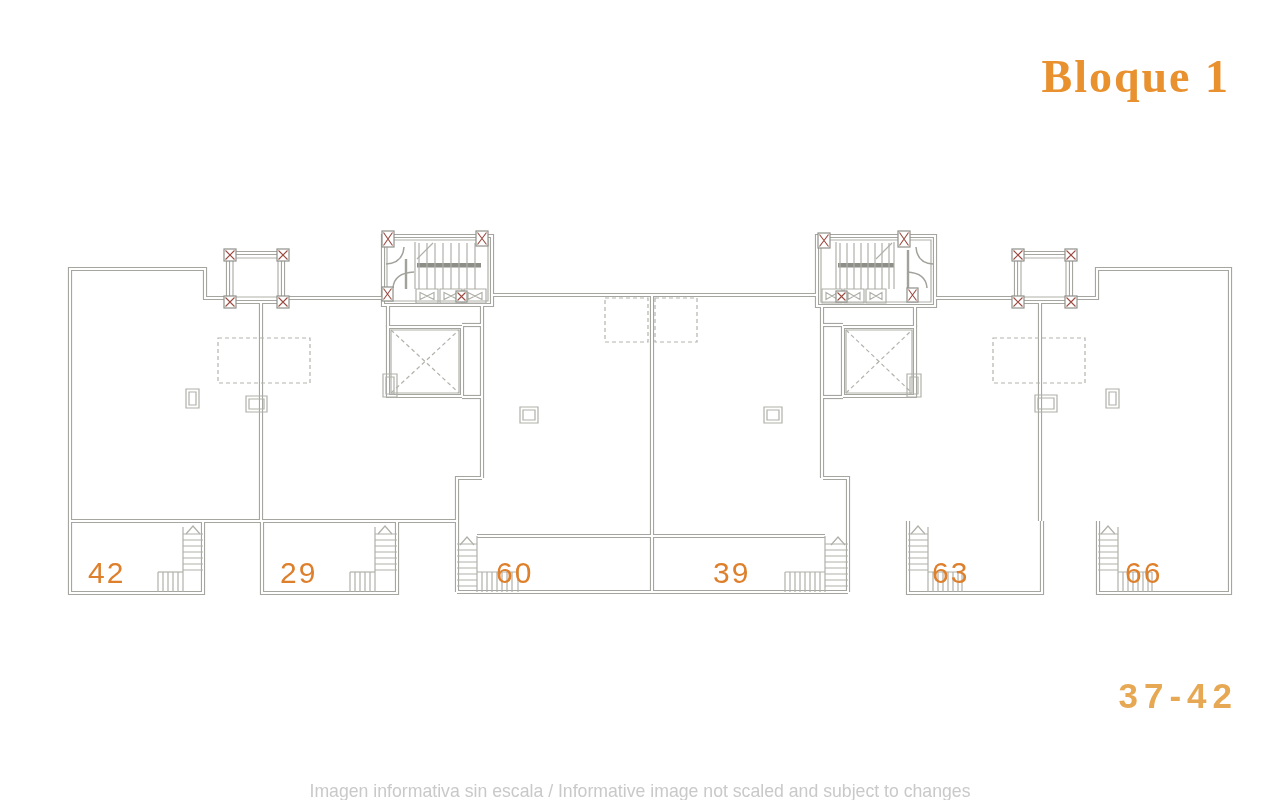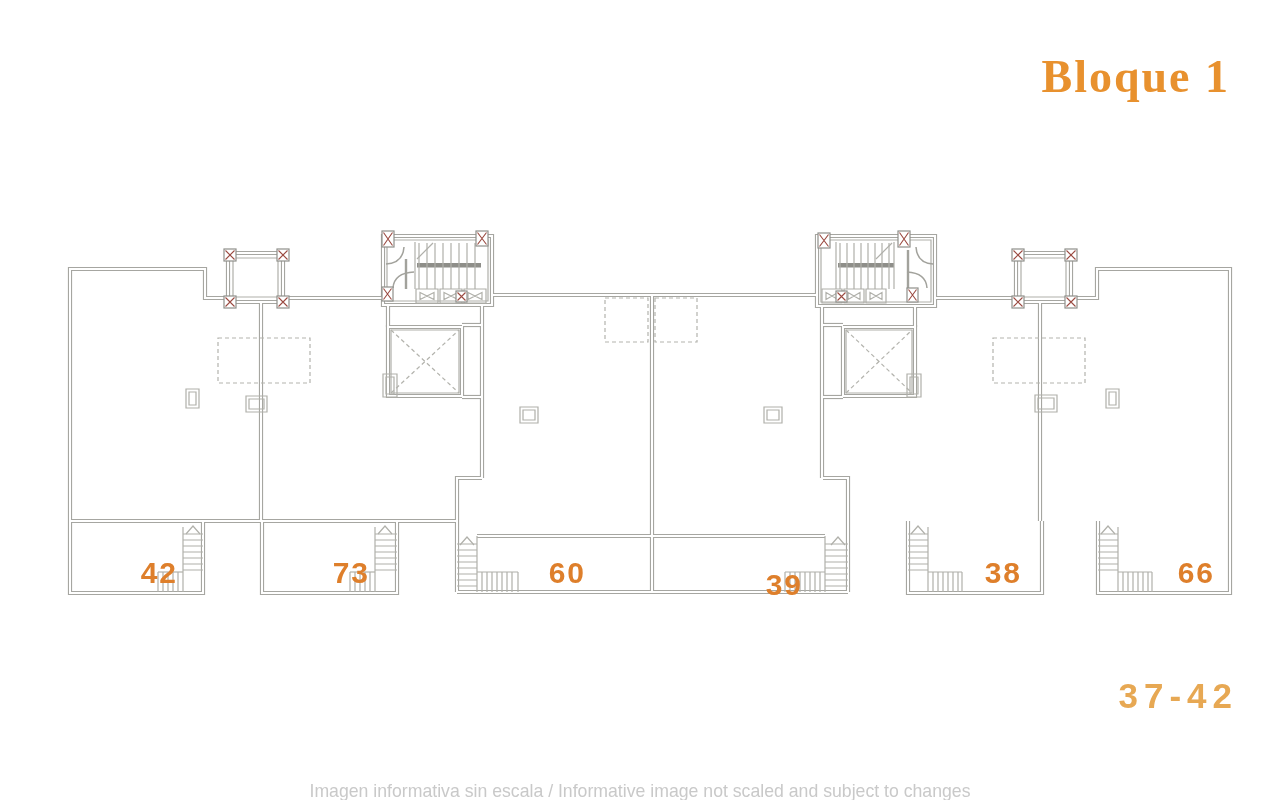--- a/index.html
+++ b/index.html
@@ -11,21 +11,21 @@
   .walls-inner path{stroke:#ffffff;stroke-width:2.0;fill:none;stroke-linecap:butt;stroke-linejoin:miter;}
   #thin path{stroke:#b0b0aa;stroke-width:1.2;fill:none;}
   #med path{stroke:#a2a29c;stroke-width:1.5;fill:none;}
   #dash path{stroke:#b3b3ad;stroke-width:1.2;fill:none;stroke-dasharray:4 3;}
   #posts rect{fill:#ffffff;stroke:#8f8f8a;stroke-width:1.2;}
   #posts path{stroke:#9b4a41;stroke-width:1.1;fill:none;}
   #fills rect{fill:#8e8e89;stroke:none;}
   .txt{position:absolute;white-space:nowrap;}
   .title{top:50px;right:50px;font-family:"Liberation Serif", serif;font-weight:bold;
          font-size:46px;letter-spacing:2px;color:#e8912e;}
-  .unit-num{top:556px;width:90px;text-align:right;font-weight:bold;font-size:30px;
+  .unit-num{top:556px;width:90px;text-align:left;font-weight:normal;font-size:30px;
             letter-spacing:2px;color:#de7f2b;}
   .sol1{top:655px;right:48px;font-size:31px;font-weight:bold;letter-spacing:7px;
         margin-right:-7px;color:#e49b43;}
   .sol2{top:676px;right:48px;font-size:35px;font-weight:bold;letter-spacing:6px;
         margin-right:-6px;color:#e7a853;}
   .disclaimer{top:780px;left:0;width:1280px;text-align:center;font-size:19px;
               color:#c9c9c9;transform:scaleX(0.93);}
 </style>
 </head>
 <body>
@@ -243,23 +243,23 @@
         <path d="M457.5 292.5 L465.5 300.5 M465.5 292.5 L457.5 300.5"></path>
         <rect x="836" y="291" width="11" height="11"></rect>
         <path d="M837.5 292.5 L845.5 300.5 M845.5 292.5 L837.5 300.5"></path>
       </g>
   <g id="red"></g>
 </svg>
 
 <div class="txt title">Bloque 1</div>
 
 <div class="txt unit-num" style="left:88px;">42</div>
-<div class="txt unit-num" style="left:280px;">73</div>
+<div class="txt unit-num" style="left:280px;">29</div>
 <div class="txt unit-num" style="left:496px;">60</div>
-<div class="txt unit-num" style="left:713px;margin-top:12px;">39</div>
-<div class="txt unit-num" style="left:932px;">38</div>
+<div class="txt unit-num" style="left:713px;">39</div>
+<div class="txt unit-num" style="left:932px;">63</div>
 <div class="txt unit-num" style="left:1125px;">66</div>
 
 <div class="txt sol2">37-42</div>
 
 <div class="txt disclaimer">Imagen informativa sin escala /  Informative image not scaled and subject to changes</div>
 
 </div>
 
 </body></html>

